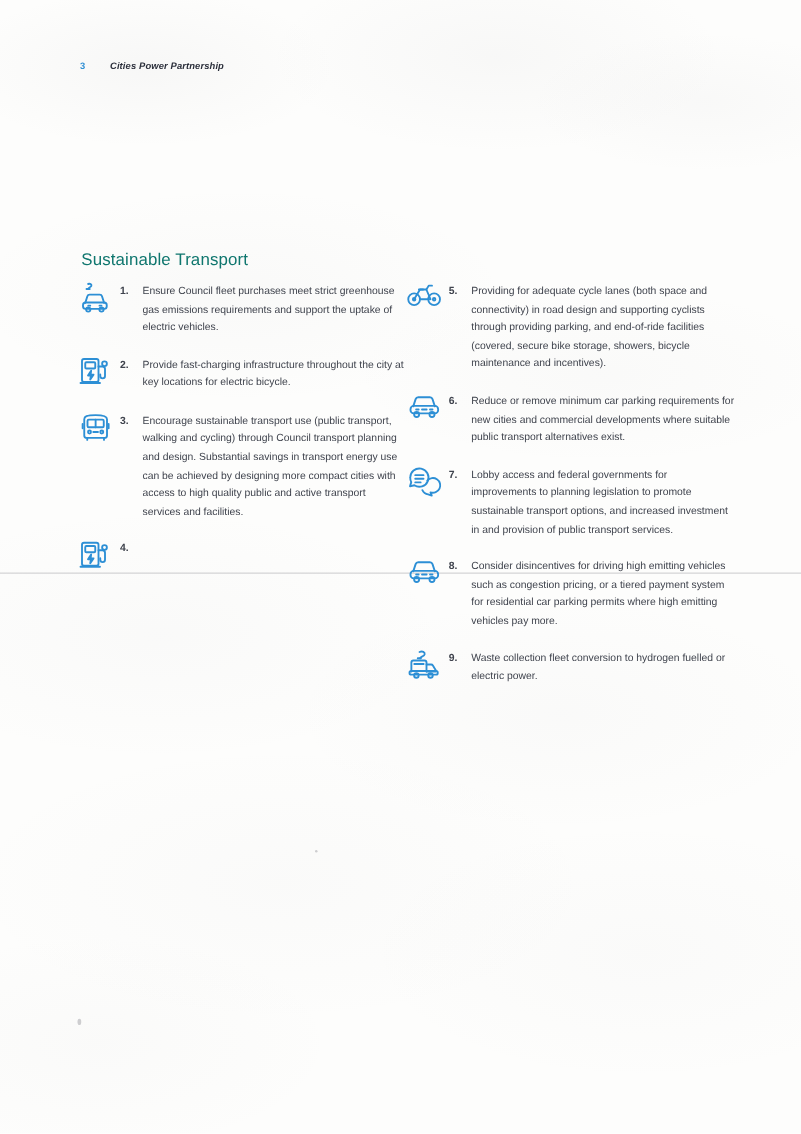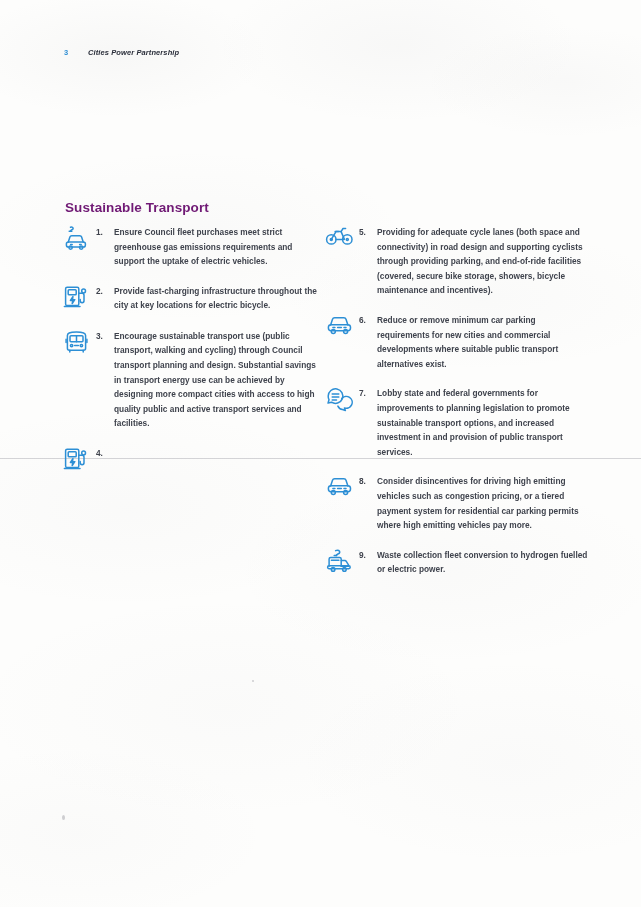--- a/index.html
+++ b/index.html
@@ -72,23 +72,23 @@
     font-weight: bold;
     letter-spacing: .1px;
     font-style: italic;
   }
 
   
   #section-title {
     position: absolute;
     left: 65px;
     top: 200px;
-    color: #701a75;
+    color: #0f766e;
     font-size: 13.5px;
-    font-weight: bold;
+    font-weight: normal;
     letter-spacing: .1px;
     z-index: 4;
   }
 
   
   .column {
     position: absolute;
     width: 263px;
     z-index: 4;
   }
@@ -117,21 +117,20 @@
     font-weight: bold;
     line-height: 14.6px;
     padding-top: 1px;
   }
   .item-text {
     flex: 1 1 auto;
     color: #3f434d;
     font-size: 8.3px;
     line-height: 14.6px;
     padding-top: 1px;
-    font-weight: bold;
   }
 </style>
 </head>
 <body>
 
 <div id="page">
 
   <div class="scanline" style="top:458px"></div>
   <div class="speck" style="left:62px;top:815px;width:3px;height:5px"></div>
   <div class="speck" style="left:252px;top:680px;width:2px;height:2px"></div>
@@ -236,21 +235,21 @@
       </div>
       <div class="item">
         <div class="item-icon">
           <svg width="28" height="27" viewBox="0 0 28 27" fill="none" stroke="#2d8fd5" stroke-width="1.5" stroke-linecap="round" stroke-linejoin="round">
       <path d="M3.2 10.1a7.3 7.3 0 1 1 3.3 6.1l-3.5.9 1-3.4a7.2 7.2 0 0 1-.8-3.6z"></path>
       <path d="M7.2 8.1h6.6M7.2 11h6.6M7.2 13.9h4.3"></path>
       <path d="M16.8 12.5a5.9 5.9 0 1 1 2.6 9.4l1 2.6-2.9-1a5.9 5.9 0 0 1-4.6-3.4"></path>
     </svg>
         </div>
         <div class="item-number">7.</div>
-        <div class="item-text">Lobby state and federal governments for improvements to planning legislation to promote sustainable transport options, and increased investment in and provision of public transport services.</div>
+        <div class="item-text">Lobby access and federal governments for improvements to planning legislation to promote sustainable transport options, and increased investment in and provision of public transport services.</div>
       </div>
       <div class="item">
         <div class="item-icon">
           <svg width="29" height="23" viewBox="0 0 29 23" fill="none" stroke="#2d8fd5" stroke-width="1.5" stroke-linecap="round" stroke-linejoin="round">
       <path d="M5.6 12.1 7.5 6.3c.3-.9 1.1-1.5 2.1-1.5h9.3c1 0 1.8.6 2.1 1.5l1.9 5.8"></path>
       <rect x="3.4" y="11.7" width="22.1" height="6" rx="2.6"></rect>
       <circle cx="8.3" cy="18.6" r="2"></circle>
       <circle cx="20.6" cy="18.6" r="2"></circle>
       <path d="M7.9 14.6h2M19 14.6h2"></path>
       <path d="M12.6 14.6h3.7"></path>

